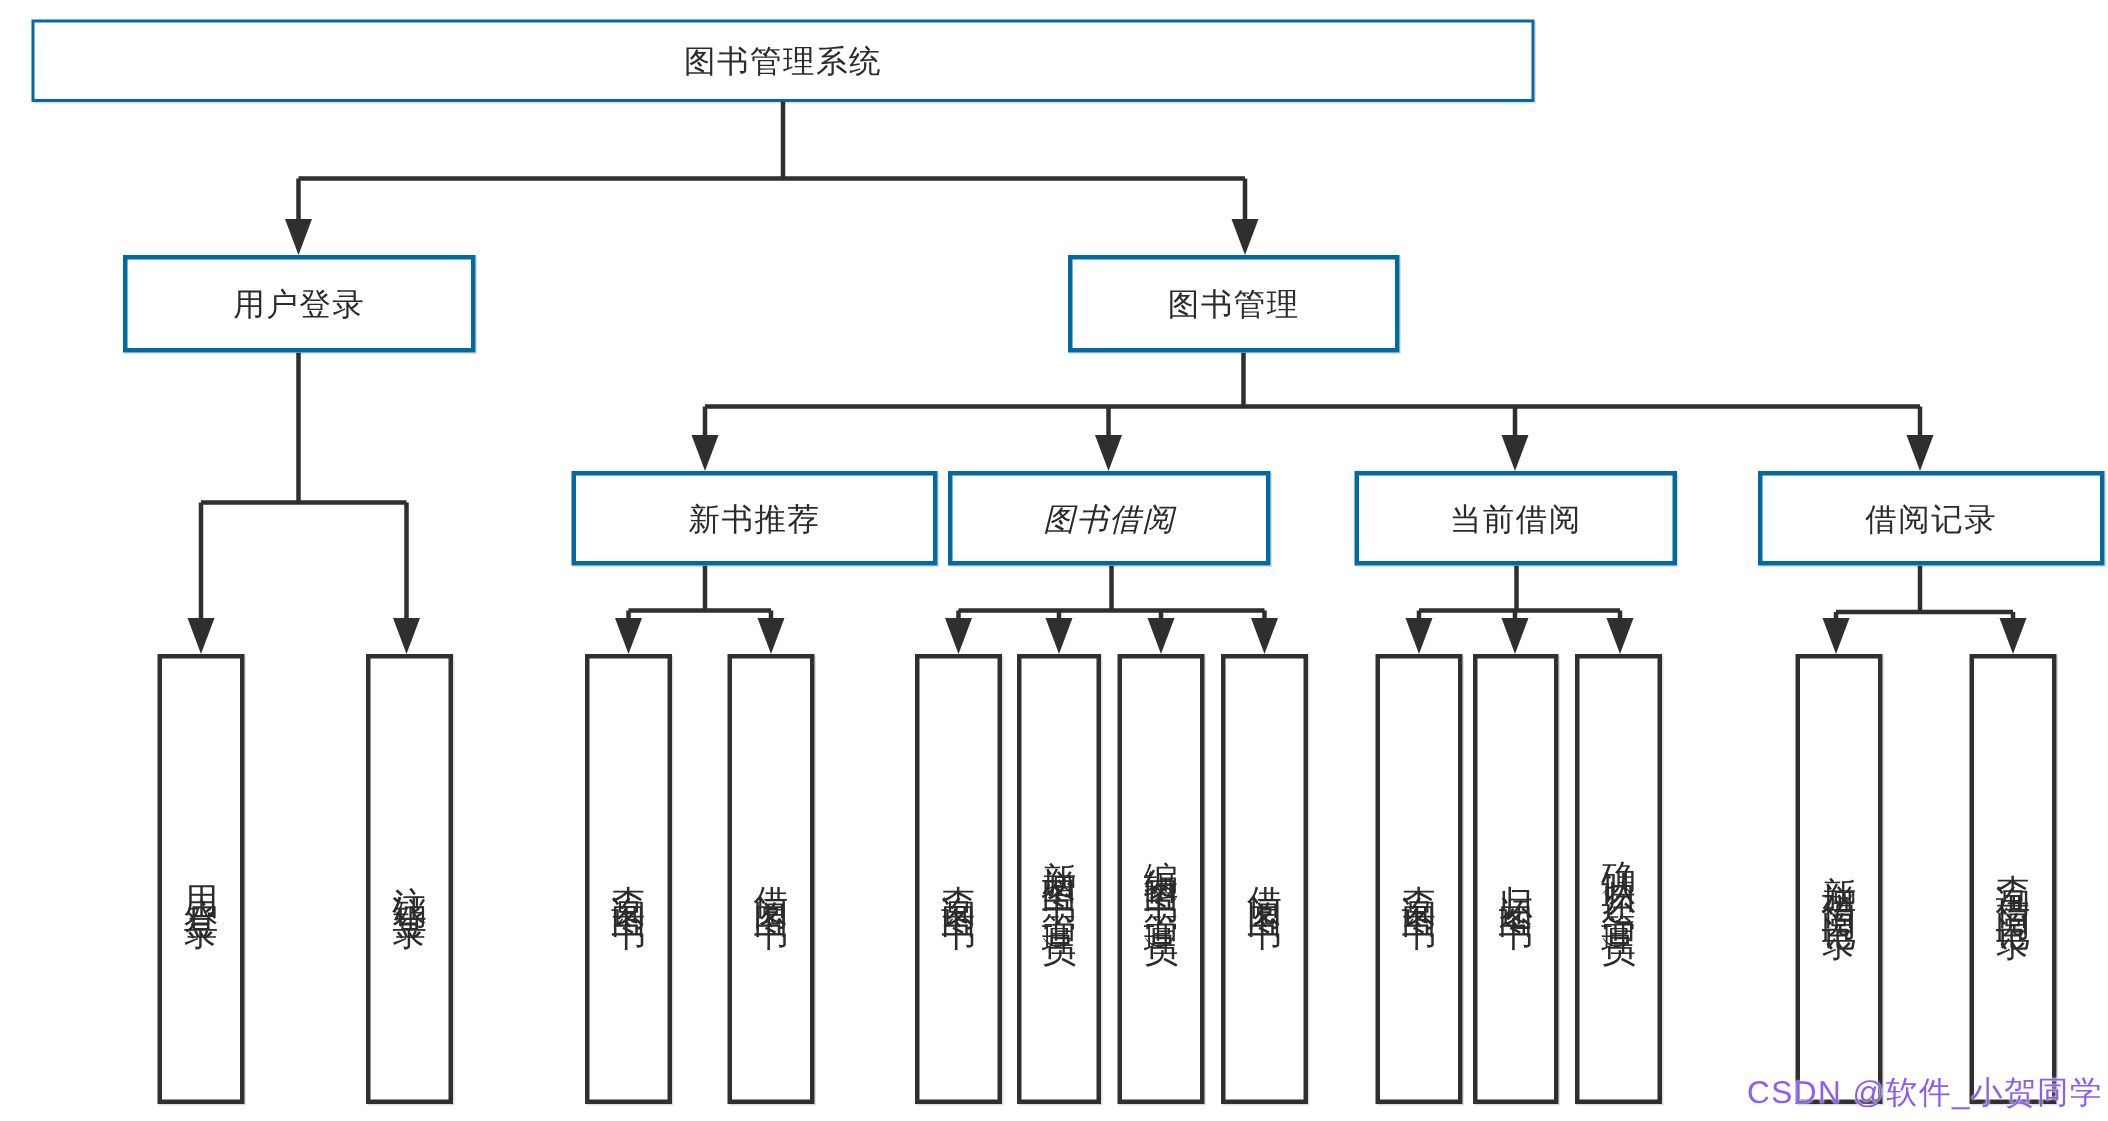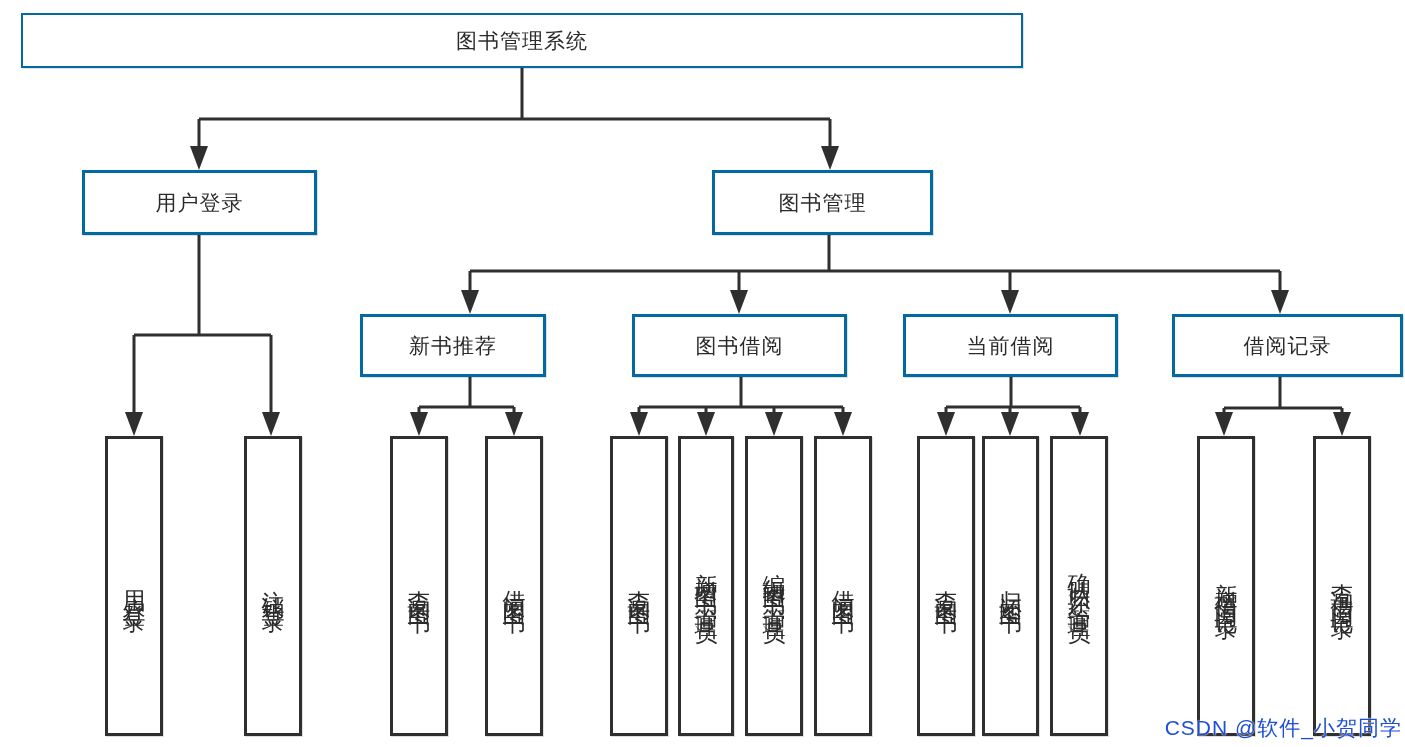--- a/index.html
+++ b/index.html
@@ -56,21 +56,21 @@
     letter-spacing: 7px;
     color: #2b2b2b;
     line-height: 1;
     white-space: nowrap;
   }
   .watermark {
     position: absolute;
     right: 3px;
     bottom: 5px;
     font-size: 21px;
-    color: #1d4ed8;
+    color: #8b5cf6;
     letter-spacing: 1px;
     text-shadow: 0 0 2px #ffffff, 0 0 1px #ffffff;
     z-index: 5;
   }
 </style>
 </head>
 <body>
 
 <div class="stage">
 
@@ -109,24 +109,24 @@
     <span>图书管理系统</span>
   </div>
 
   <div class="hbox" style="left:82px; top:170px; width:235px; height:65px;">
     <span>用户登录</span>
   </div>
   <div class="hbox" style="left:712px; top:170px; width:221px; height:65px;">
     <span>图书管理</span>
   </div>
 
-  <div class="hbox" style="left:360px; top:314px; width:186px; height:63px;">
+  <div class="hbox" style="left:381px; top:314px; width:244px; height:63px;">
     <span>新书推荐</span>
   </div>
-  <div class="hbox" style="left:632px; top:314px; width:215px; height:63px;">
+  <div class="hbox" style="left:632px; top:314px; width:215px; height:63px;font-style:italic;">
     <span>图书借阅</span>
   </div>
   <div class="hbox" style="left:903px; top:314px; width:215px; height:63px;font-family:Liberation Mono, monospace;">
     <span>当前借阅</span>
   </div>
   <div class="hbox" style="left:1172px; top:314px; width:231px; height:63px;">
     <span>借阅记录</span>
   </div>
 
   <div class="vbox" style="left:105px;">

